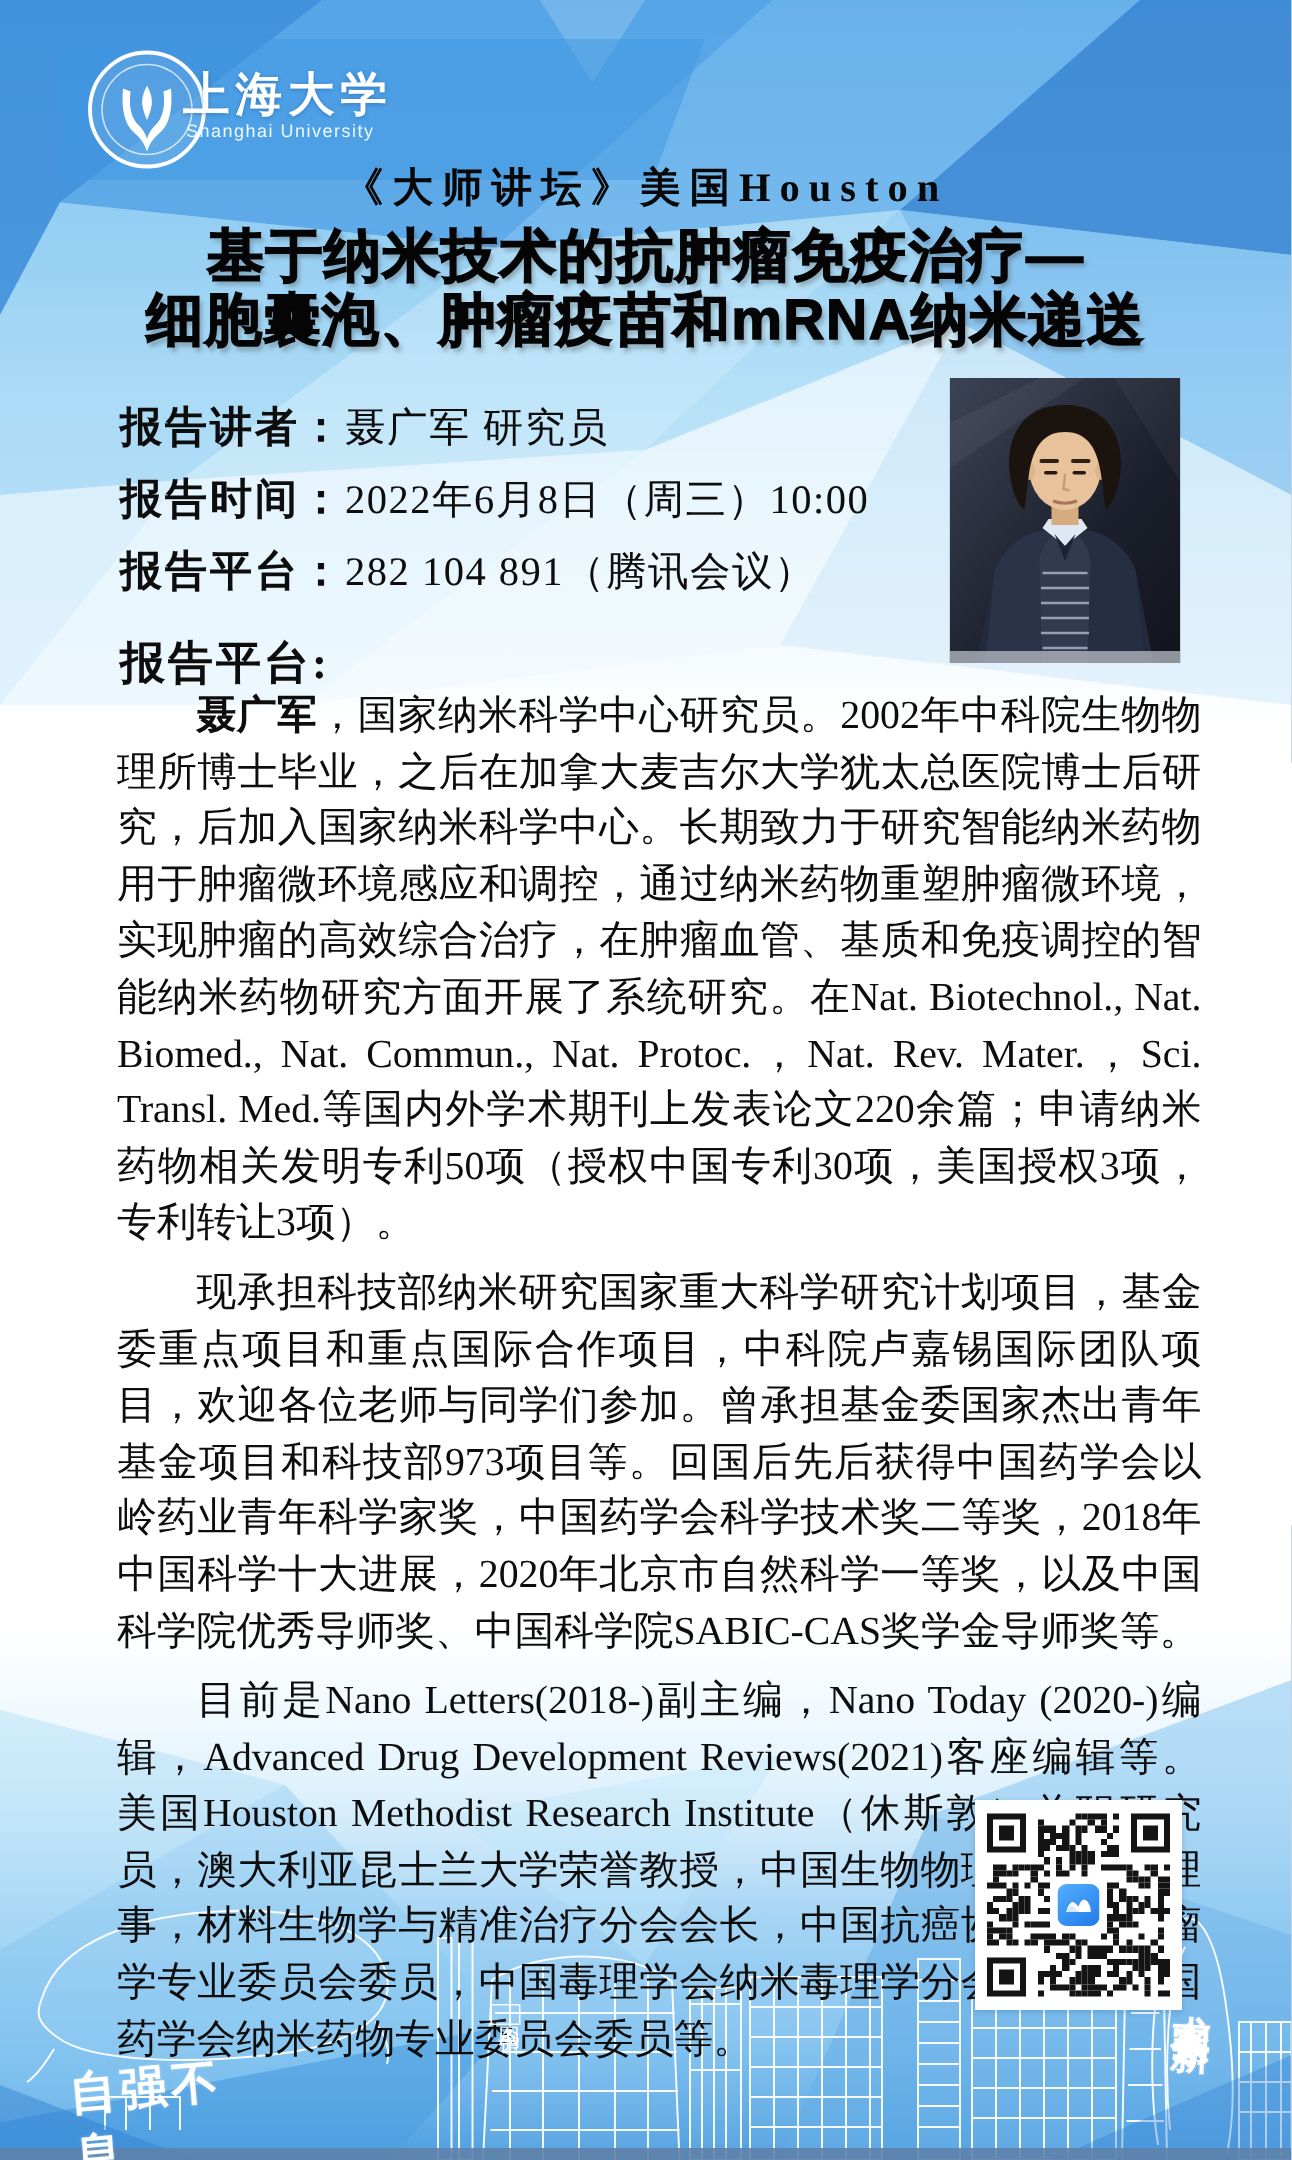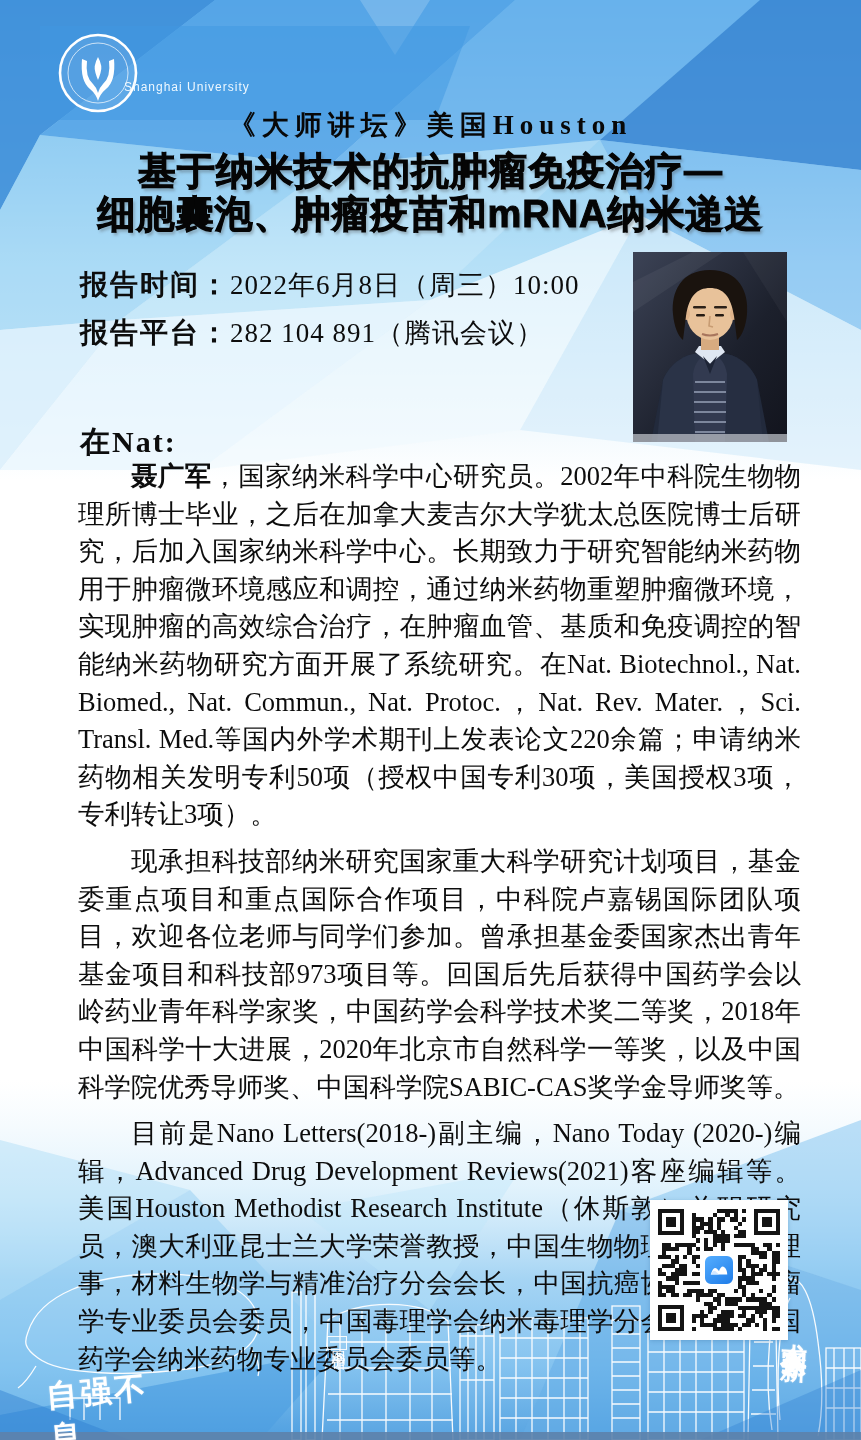--- a/index.html
+++ b/index.html
@@ -193,30 +193,34 @@
   </svg>
 
   <div class="layer" style="left:56px;top:31px;width:84px;height:84px">
     <svg width="84" height="84" viewBox="0 0 84 84">
       <circle cx="42" cy="42" r="38" fill="rgba(255,255,255,0.1)" stroke="#ffffff" stroke-width="2.6"></circle>
       <circle cx="42" cy="42" r="30" fill="none" stroke="#ffffff" stroke-width="1" opacity="0.7"></circle>
       <path d="M26,28 q-2,22 8,30 q6,5 8,12 q2,-7 8,-12 q10,-8 8,-30 l-5,2 q2,16 -6,23 q-4,4 -5,9 q-1,-5 -5,-9 q-8,-7 -6,-23 z" fill="#ffffff"></path>
       <path d="M42,26 q-5,9 -2.5,16 q1.5,5 2.5,7 q1,-2 2.5,-7 q2.5,-7 -2.5,-16 z" fill="#ffffff"></path>
     </svg>
   </div>
+  <div class="layer abs uni-cn">上海大学</div>
   <div class="layer abs uni-en">Shanghai University</div>
 
   <div class="layer abs series">《大师讲坛》美国Houston</div>
 
   <div class="layer abs title">
     <div>基于纳米技术的抗肿瘤免疫治疗—</div>
     <div>细胞囊泡、肿瘤疫苗和mRNA纳米递送</div>
   </div>
 
   <div class="layer abs info">
+    <div class="info-row">
+      <span class="info-label">报告讲者：</span><span class="info-value">聂广军 研究员</span>
+    </div>
     <div class="info-row">
       <span class="info-label">报告时间：</span><span class="info-value">2022年6月8日（周三）10:00</span>
     </div>
     <div class="info-row">
       <span class="info-label">报告平台：</span><span class="info-value">282 104 891（腾讯会议）</span>
     </div>
   </div>
 
   <div class="layer abs photo">
     <svg width="154" height="190" viewBox="0 0 154 190">
@@ -252,21 +256,21 @@
       <rect x="81" y="54" width="13" height="2.6" rx="1.3" fill="#2c2119"></rect>
       <rect x="63" y="62" width="9" height="2.4" rx="1.2" fill="#241a12"></rect>
       <rect x="82" y="62" width="9" height="2.4" rx="1.2" fill="#241a12"></rect>
       <path d="M77,64 L76,74 L80,75" stroke="#c79b72" stroke-width="1.6" fill="none"></path>
       <path d="M69,82 Q77,85 85,82" stroke="#a8765d" stroke-width="2" fill="none"></path>
 
       <rect x="0" y="182" width="154" height="8" fill="#b9bdc4" opacity="0.75"></rect>
     </svg>
   </div>
 
-  <div class="layer abs bio-heading">在Nat:</div>
+  <div class="layer abs bio-heading">报告平台:</div>
   <div class="layer abs bio-body">
     <p><span class="bold-name">聂广军</span><span>，国家纳米科学中心研究员。2002年中科院生物物理所博士毕业，之后在加拿大麦吉尔大学犹太总医院博士后研究，后加入国家纳米科学中心。长期致力于研究智能纳米药物用于肿瘤微环境感应和调控，通过纳米药物重塑肿瘤微环境，实现肿瘤的高效综合治疗，在肿瘤血管、基质和免疫调控的智能纳米药物研究方面开展了系统研究。在Nat. Biotechnol., Nat. Biomed., Nat. Commun., Nat. Protoc.，Nat. Rev. Mater.，Sci. Transl. Med.等国内外学术期刊上发表论文220余篇；申请纳米药物相关发明专利50项（授权中国专利30项，美国授权3项，专利转让3项）。</span></p>
     <p>现承担科技部纳米研究国家重大科学研究计划项目，基金委重点项目和重点国际合作项目，中科院卢嘉锡国际团队项目，欢迎各位老师与同学们参加。曾承担基金委国家杰出青年基金项目和科技部973项目等。回国后先后获得中国药学会以岭药业青年科学家奖，中国药学会科学技术奖二等奖，2018年中国科学十大进展，2020年北京市自然科学一等奖，以及中国科学院优秀导师奖、中国科学院SABIC-CAS奖学金导师奖等。</p>
     <p>目前是Nano Letters(2018-)副主编，Nano Today (2020-)编辑，Advanced Drug Development Reviews(2021)客座编辑等。美国Houston Methodist Research Institute（休斯敦）兼职研究员，澳大利亚昆士兰大学荣誉教授，中国生物物理学会常务理事，材料生物学与精准治疗分会会长，中国抗癌协会纳米肿瘤学专业委员会委员，中国毒理学会纳米毒理学分会委员，中国药学会纳米药物专业委员会委员等。</p>
   </div>
 
 
   <div class="layer abs qr-card">
     <div class="qr-inner">
       <div class="qr-grid">

